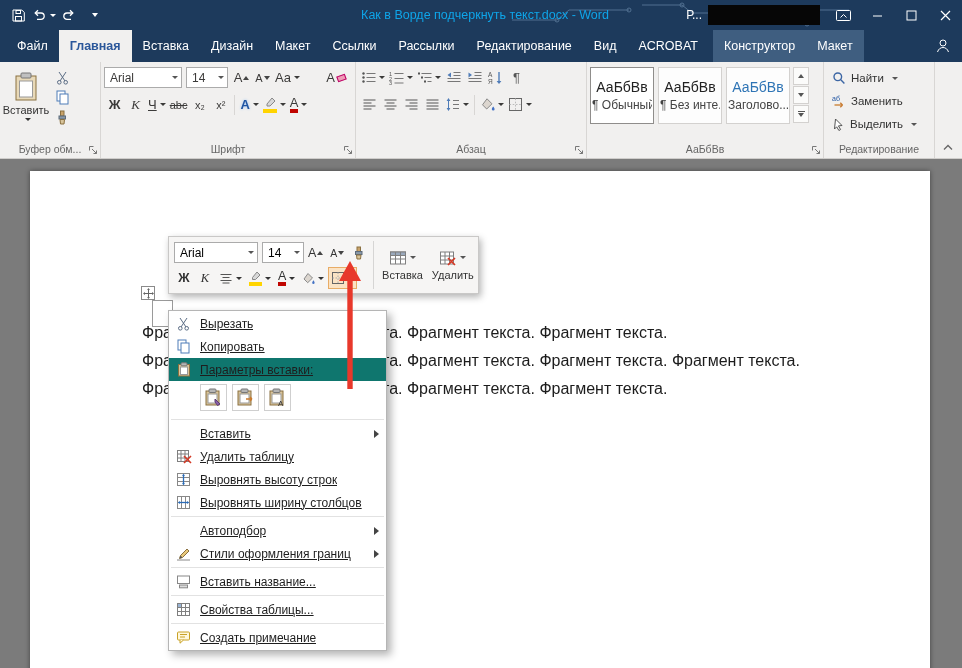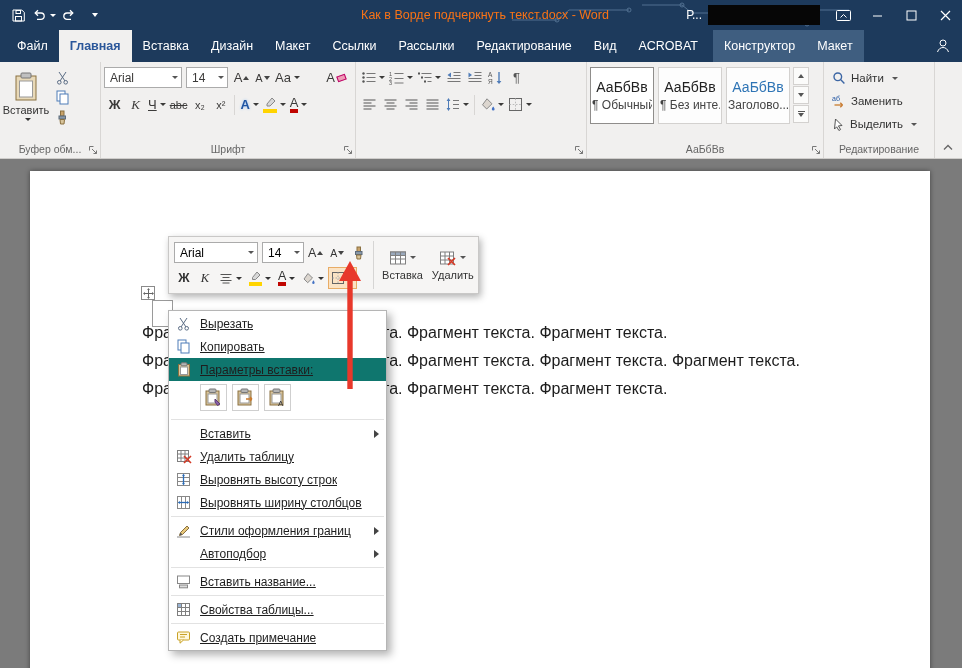--- a/index.html
+++ b/index.html
@@ -5,21 +5,21 @@
 *{margin:0;padding:0;box-sizing:border-box}
 html,body{width:962px;height:668px;overflow:hidden}
 body{font-family:"Liberation Sans","DejaVu Sans",sans-serif;background:#7b7b7b}
 .app{position:relative;width:962px;height:668px;background:#7b7b7b}
 
 
 .titlebar{position:relative;height:30px;background:#1d3a5c;display:flex;align-items:center;color:#fff}
 .deco{position:absolute;right:110px;top:0;z-index:0;opacity:.45;pointer-events:none}
 .qat{display:flex;align-items:center;gap:2px;margin-left:7px;z-index:2}
 .tb-btn{height:24px;min-width:22px;display:inline-flex;align-items:center;justify-content:center;background:transparent;border:none;color:#fff;cursor:pointer}
-.tb-title{position:absolute;left:8px;right:0;top:0;height:30px;line-height:30px;text-align:center;font-size:12.5px;color:#f97316;z-index:1;pointer-events:none}
+.tb-title{position:absolute;left:8px;right:0;top:0;height:30px;line-height:30px;text-align:center;font-size:12.5px;color:#0ea5e9;z-index:1;pointer-events:none}
 .tb-right{margin-left:auto;display:flex;align-items:center;z-index:2}
 .user-label{font-size:12px;margin-right:6px}
 .redacted{width:112px;height:20px;background:#060606;margin-right:12px}
 .win-btn{width:34px;height:30px;display:inline-flex;align-items:center;justify-content:center;border:none;background:transparent;color:#fff;cursor:pointer}
 .caret{display:inline-block;width:0;height:0;border-left:3.5px solid transparent;border-right:3.5px solid transparent;border-top:4px solid currentColor;margin-left:3px}
 .caret.sm{border-left-width:3px;border-right-width:3px;border-top-width:3.5px}
 
 
 .tabrow{height:32px;background:#1d3a5c;display:flex;align-items:stretch;color:#fff;padding-left:6px}
 .tab{padding:0 11px;font-size:12.5px;display:flex;align-items:center;cursor:pointer;white-space:nowrap}
@@ -396,20 +396,21 @@
             </button>
           <button class="rbtn">
               <svg width="15" height="15">
                 <rect x="1.5" y="1.5" width="12" height="12" fill="none" stroke="#666"></rect>
                 <path d="M7.5 1.5v12M1.5 7.5h12" stroke="#bbb" stroke-dasharray="1.6 1.6"></path>
               </svg>
               <span class="caret sm"></span>
             </button>
         </div>
       </div>
+      <div class="g-label">Абзац</div>
       <span class="launcher">
           <svg width="10" height="10" fill="none" stroke="#777">
             <path d="M1.5 1.5h4M1.5 1.5v4"></path>
             <path d="M4 4l4.5 4.5M8.5 5.5v3h-3"></path>
           </svg>
         </span>
     </div>
 
     <div class="rgroup w-styles">
       <div class="g-body">
@@ -681,33 +682,33 @@
               <rect x="1.5" y="1.5" width="12" height="12" fill="#fff" stroke="#888"></rect>
               <path d="M5.5 1.5v12M9.5 1.5v12" stroke="#888"></path>
               <path d="M2.8 7.5h9.4" stroke="#2b6cb8" stroke-width="1.3"></path>
               <path d="M1.8 7.5 3.8 6v3zM13.2 7.5 11.2 6v3z" fill="#2b6cb8"></path>
             </svg>
           </span>
         <span class="mi-label">Выровнять ширину столбцов</span>
       </div>
       <div class="msep"></div>
       <div class="mi">
+        <span class="mi-ic"></span>
+        <span class="mi-label">Автоподбор</span>
+        <span class="mi-sub"></span>
+      </div>
+      <div class="mi">
         <span class="mi-ic">
             <svg width="15" height="15">
               <path d="M3.5 12.5l1-3 6.5-6.5 2 2-6.5 6.5z" fill="#e8c87a" stroke="#8a7040"></path>
               <path d="M3.5 12.5l1-3 2 2z" fill="#555"></path>
               <path d="M1 14h13" stroke="#888"></path>
             </svg>
           </span>
         <span class="mi-label">Стили оформления границ</span>
-        <span class="mi-sub"></span>
-      </div>
-      <div class="mi">
-        <span class="mi-ic"></span>
-        <span class="mi-label">Автоподбор</span>
         <span class="mi-sub"></span>
       </div>
       <div class="msep"></div>
       <div class="mi">
         <span class="mi-ic">
             <svg width="15" height="15">
               <rect x="1.5" y="2" width="12" height="7.5" fill="#fff" stroke="#888"></rect>
               <rect x="3.5" y="11" width="8" height="2.8" fill="#ddd" stroke="#888"></rect>
             </svg>
           </span>

